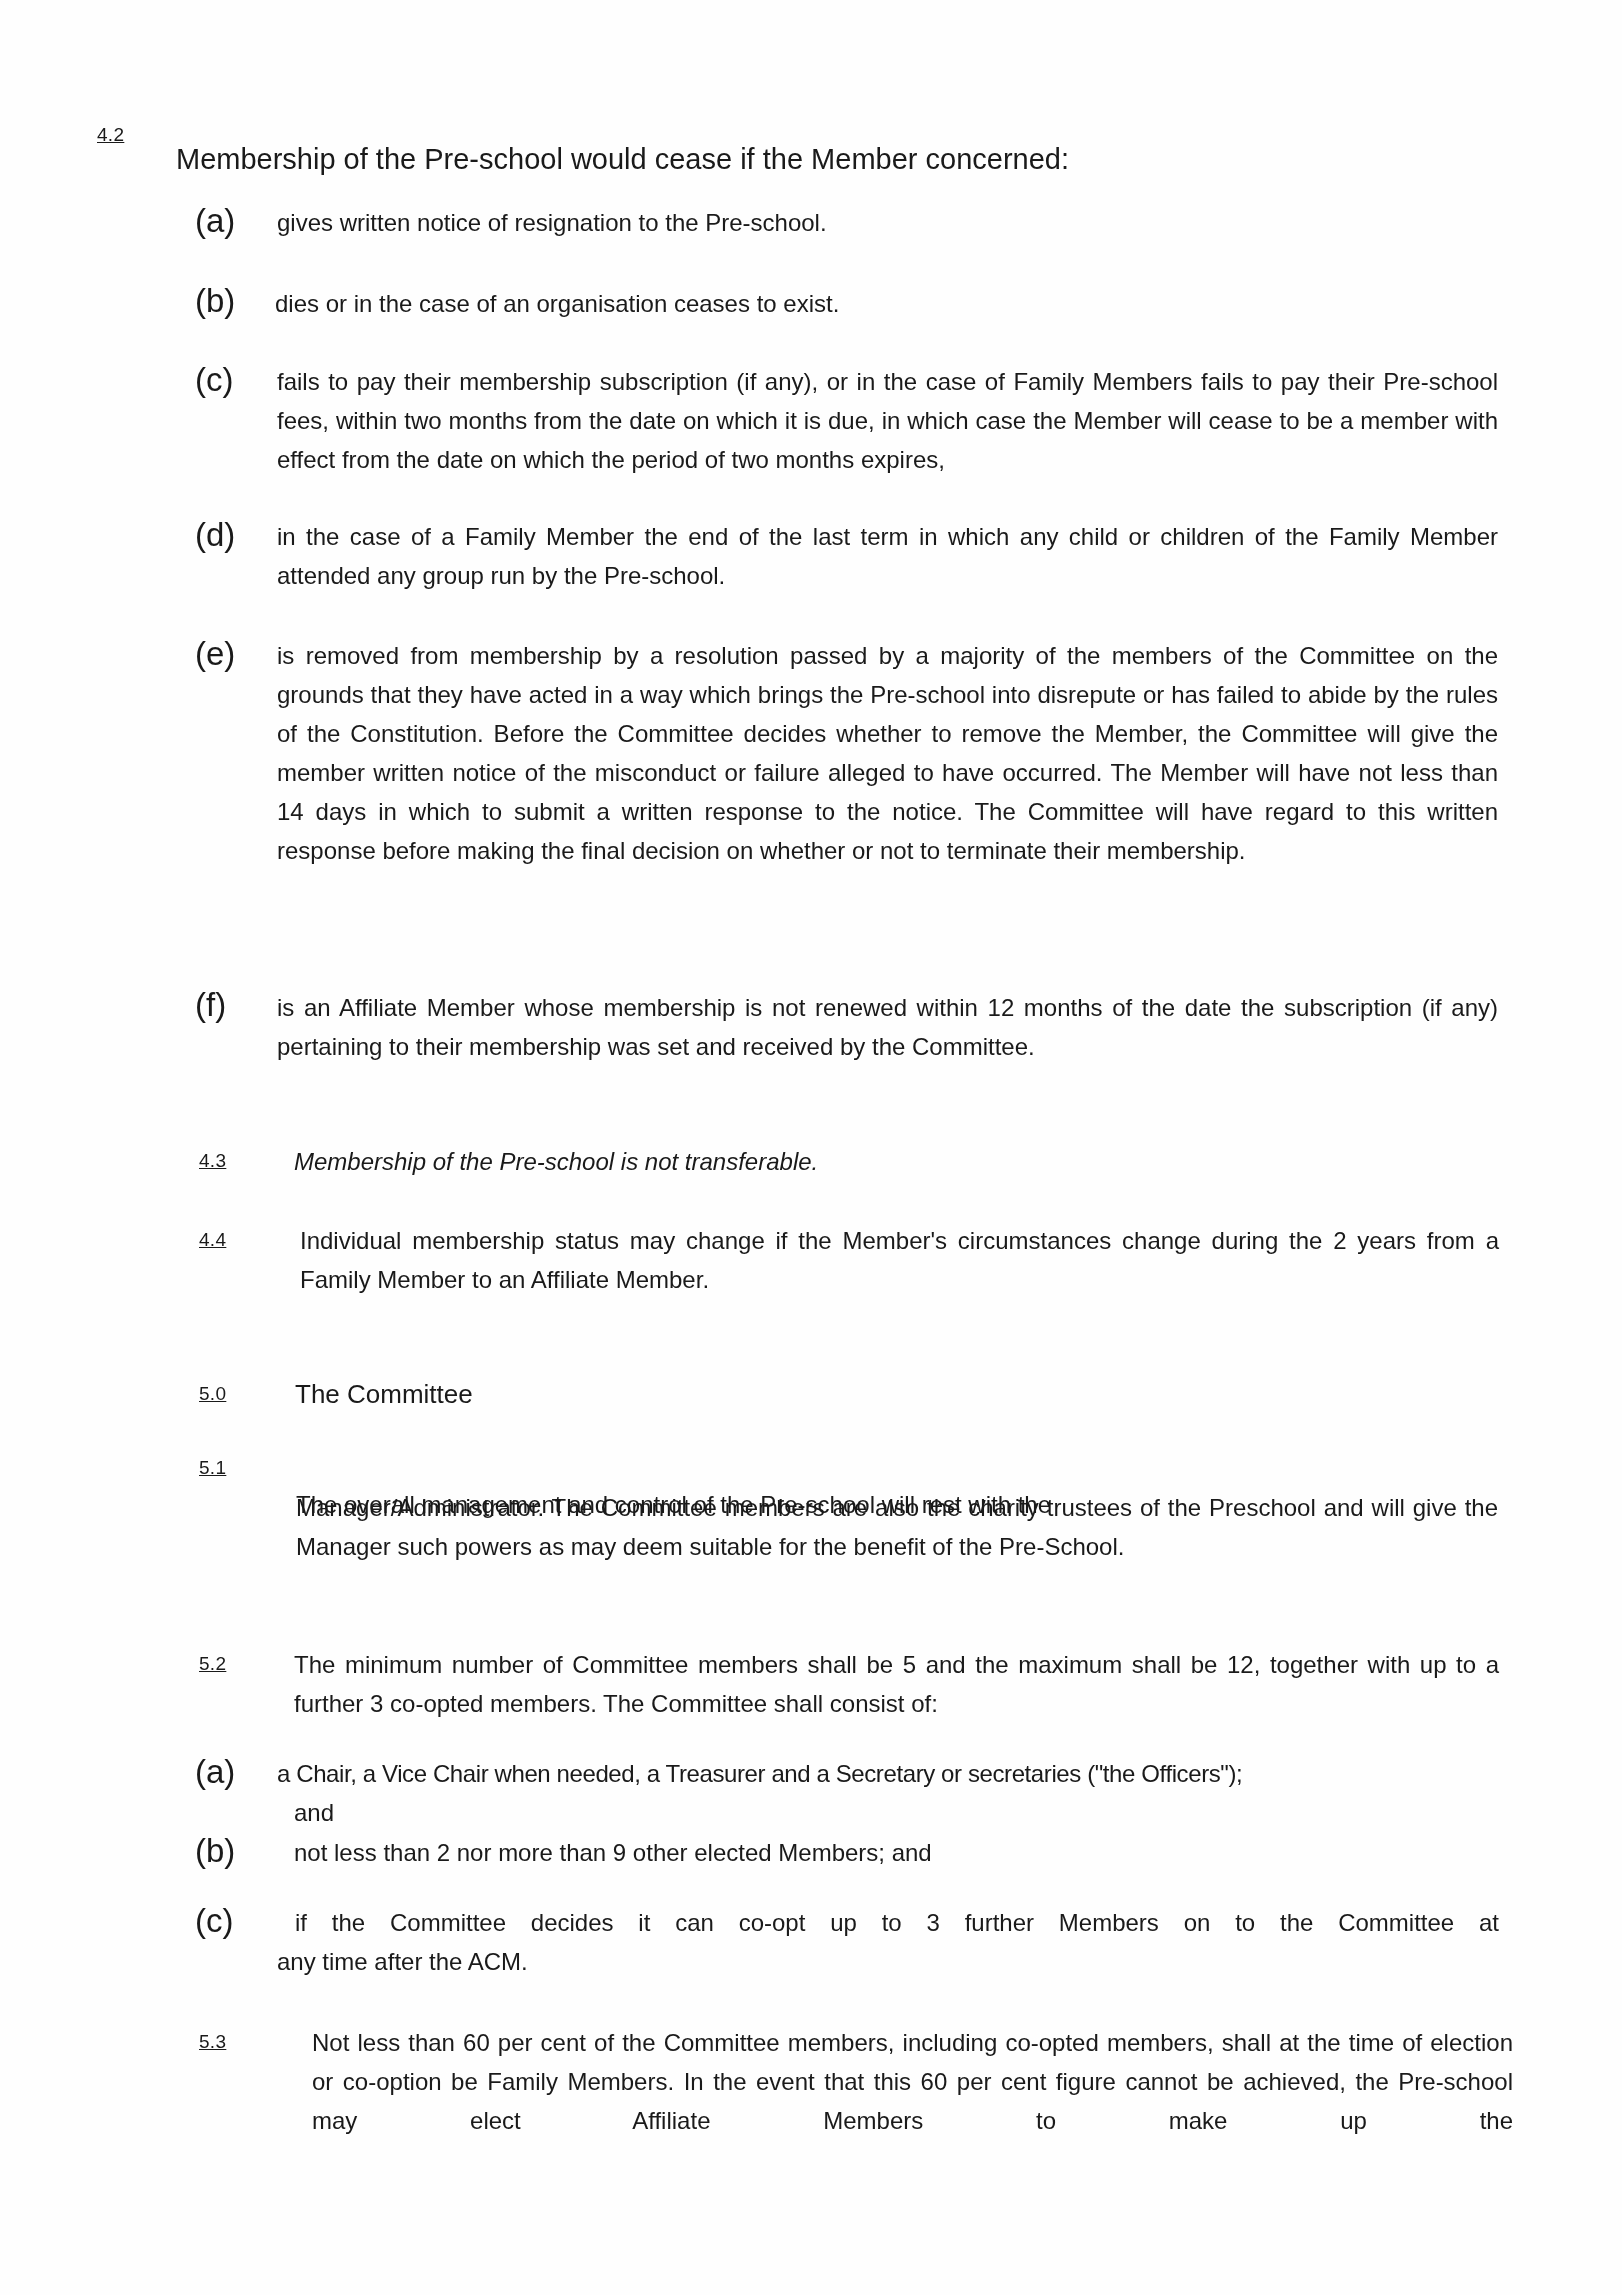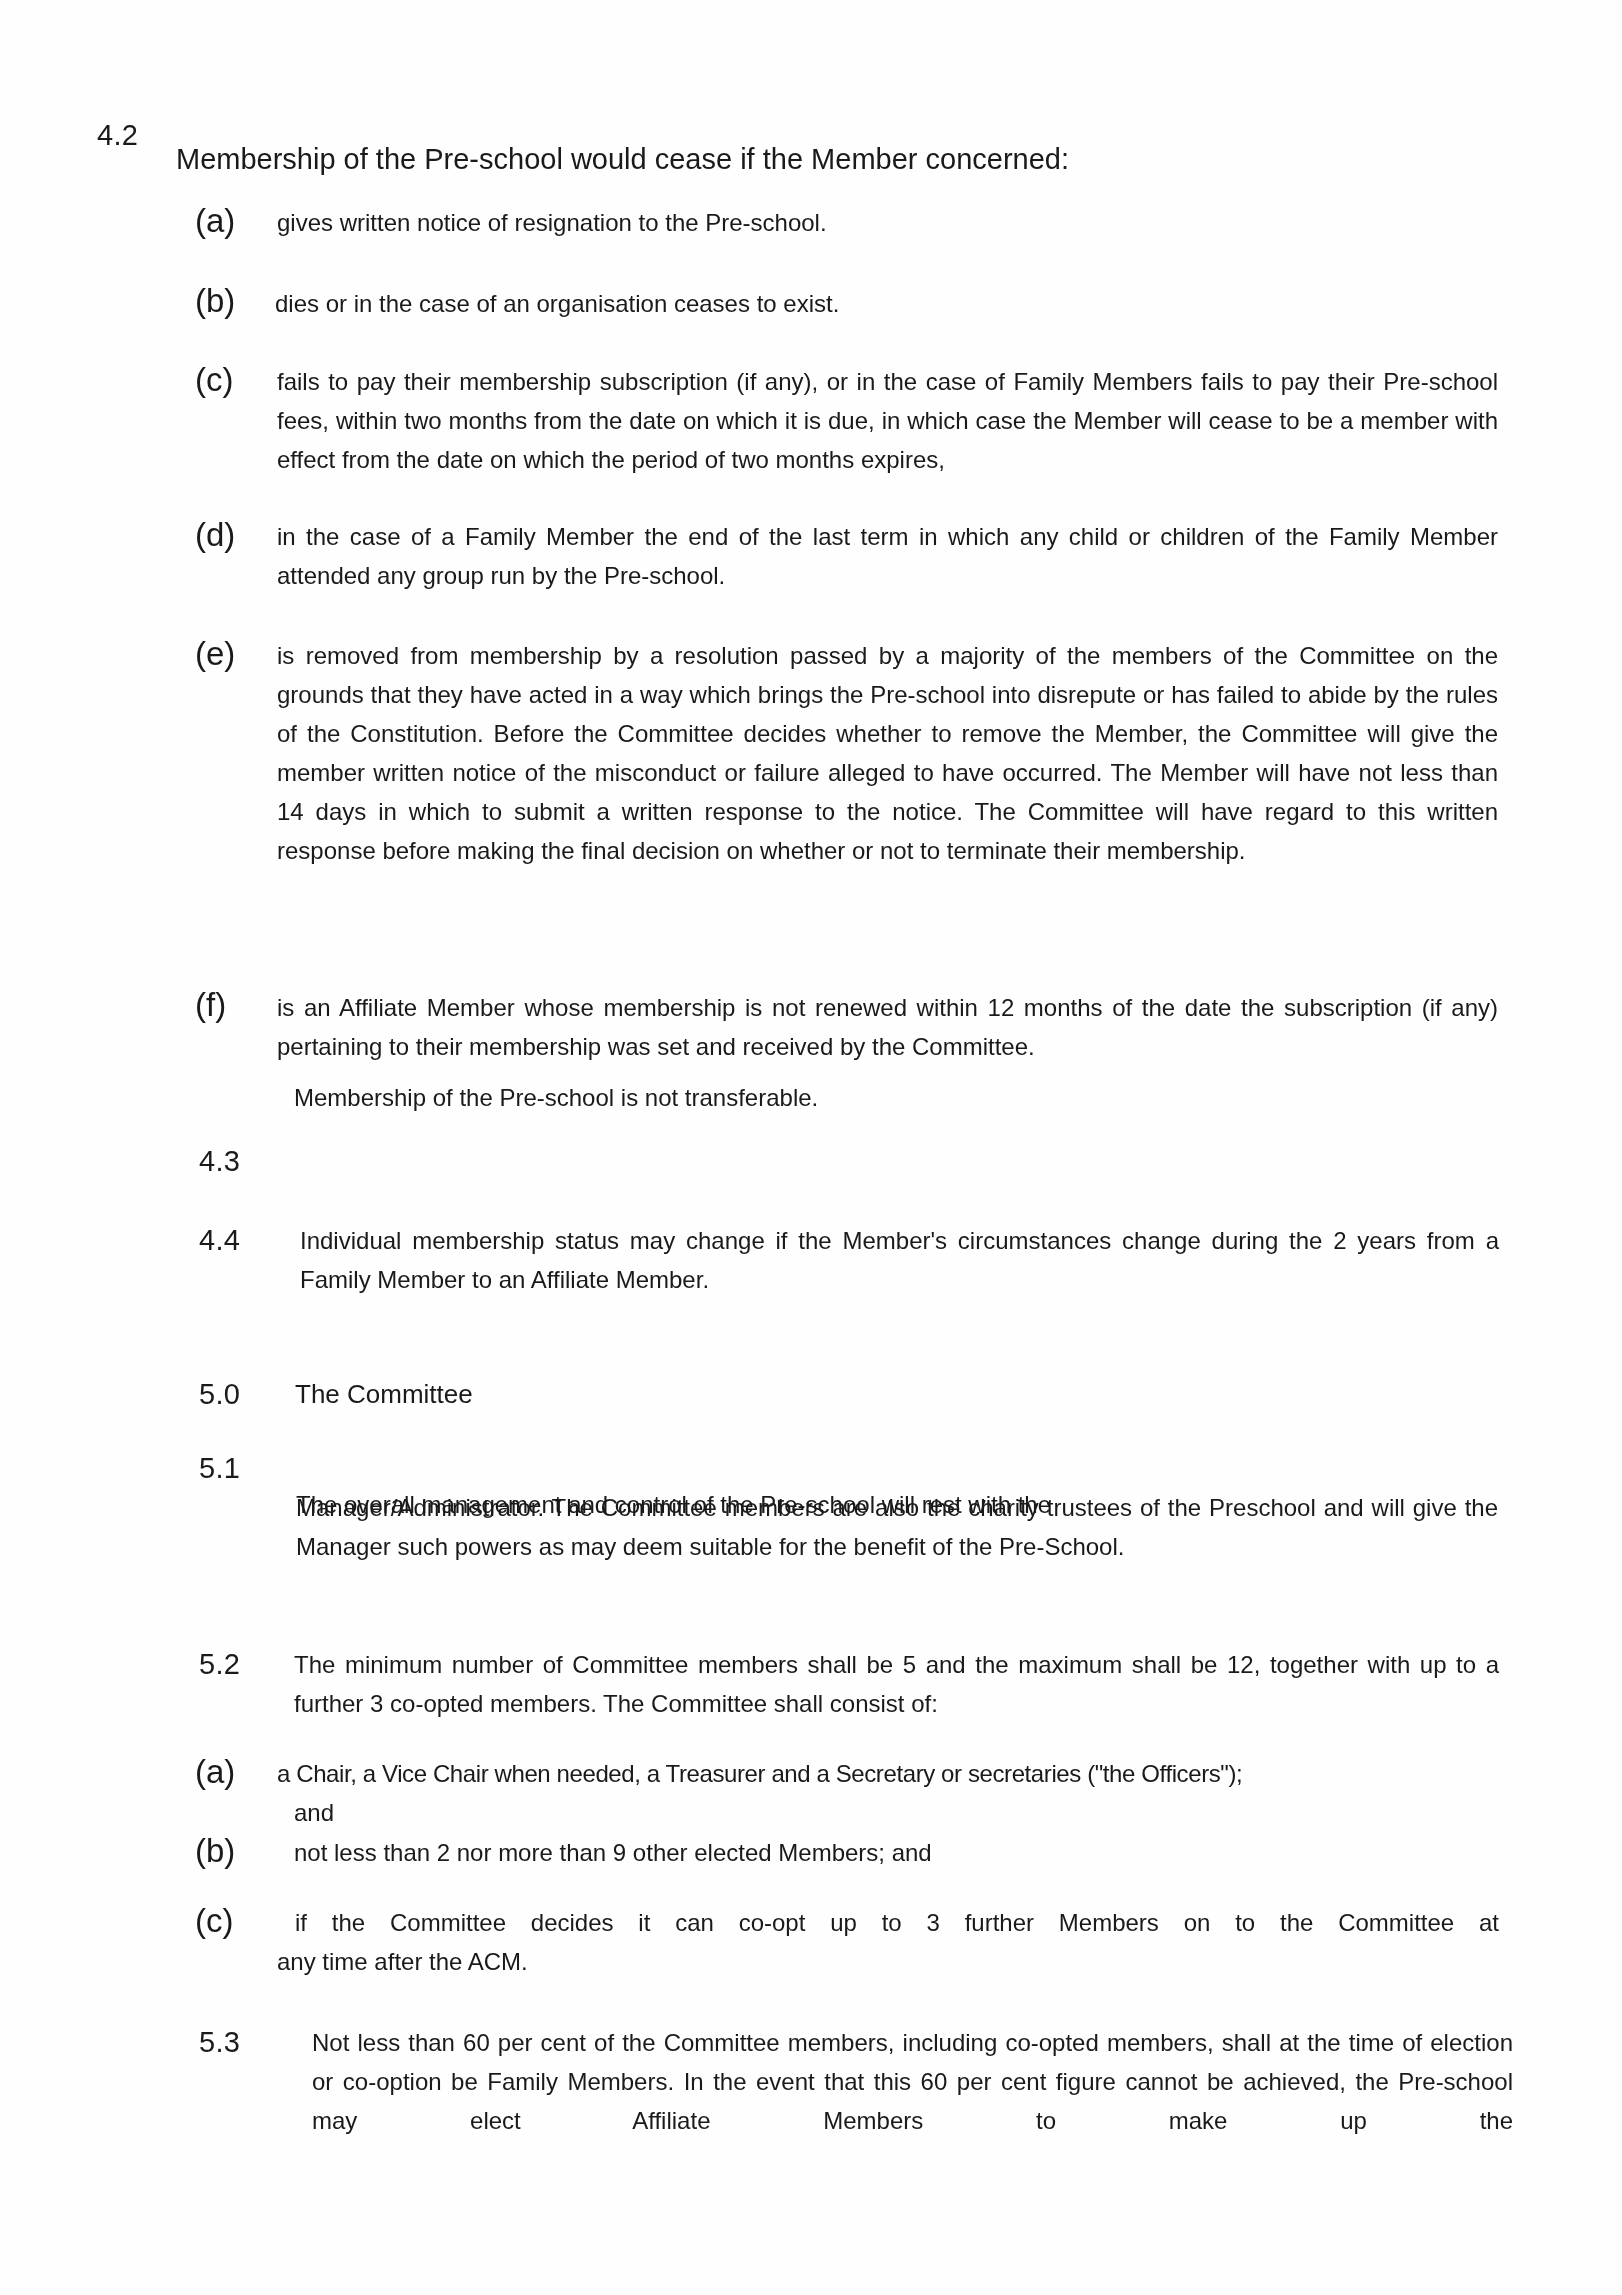--- a/index.html
+++ b/index.html
@@ -3,21 +3,21 @@
 <meta charset="utf-8">
 <style>
   html, body { margin: 0; padding: 0; background: #ffffff; }
   body {
     width: 1623px; height: 2295px; position: relative; overflow: hidden;
     font-family: "Liberation Sans", "DejaVu Sans", sans-serif;
     color: #1a1a1a;
   }
   .page { position: absolute; left: 0; top: 0; width: 1623px; height: 2295px; background: #fefefe; }
   .blk { position: absolute; }
-  .num { position: absolute; font-size: 29px; line-height: 38px; white-space: nowrap; letter-spacing: 0.3px; }
+  .num { position: absolute; font-size: 19px; line-height: 38px; white-space: nowrap; letter-spacing: 0.3px; text-decoration: underline; }
   .lbl { position: absolute; font-size: 33px; line-height: 38px; white-space: nowrap; }
   .txt { position: absolute; font-size: 24px; line-height: 39px; text-align: justify; text-align-last: left; }
   .txt.nj { text-align: left; }
   .head { position: absolute; font-size: 26px; line-height: 38px; white-space: nowrap; }
 </style>
 </head>
 <body>
 
 <div class="page">
 
@@ -51,21 +51,21 @@
     <span class="txt" style="left:277px; top:636px; width:1221px;">is removed from membership by a resolution passed by a majority of the members of the Committee on the grounds that they have acted in a way which brings the Pre-school into disrepute or has failed to abide by the rules of the Constitution. Before the Committee decides whether to remove the Member, the Committee will give the member written notice of the misconduct or failure alleged to have occurred. The Member will have not less than 14 days in which to submit a written response to the notice. The Committee will have regard to this written response before making the final decision on whether or not to terminate their membership.</span>
   </div>
 
   <div class="blk">
     <span class="lbl" style="left:195px; top:986px;">(f)</span>
     <span class="txt" style="left:277px; top:988px; width:1221px;">is an Affiliate Member whose membership is not renewed within 12 months of the date the subscription (if any) pertaining to their membership was set and received by the Committee.</span>
   </div>
 
   <div class="blk">
     <span class="num" style="left:199px; top:1142px;">4.3</span>
-    <span class="txt nj" style="left:294px; top:1078px; width:1205px;">Membership of the Pre-school is not transferable.</span>
+    <span class="txt nj" style="left:294px; top:1142px; width:1205px;font-style:italic;">Membership of the Pre-school is not transferable.</span>
   </div>
 
   <div class="blk">
     <span class="num" style="left:199px; top:1221px;">4.4</span>
     <span class="txt" style="left:300px; top:1221px; width:1199px;">Individual membership status may change if the Member's circumstances change during the 2 years from a Family Member to an Affiliate Member.</span>
   </div>
 
   <div class="blk">
     <span class="num" style="left:199px; top:1375px;">5.0</span>
     <span class="head" style="left:295px; top:1375px;">The Committee</span>

